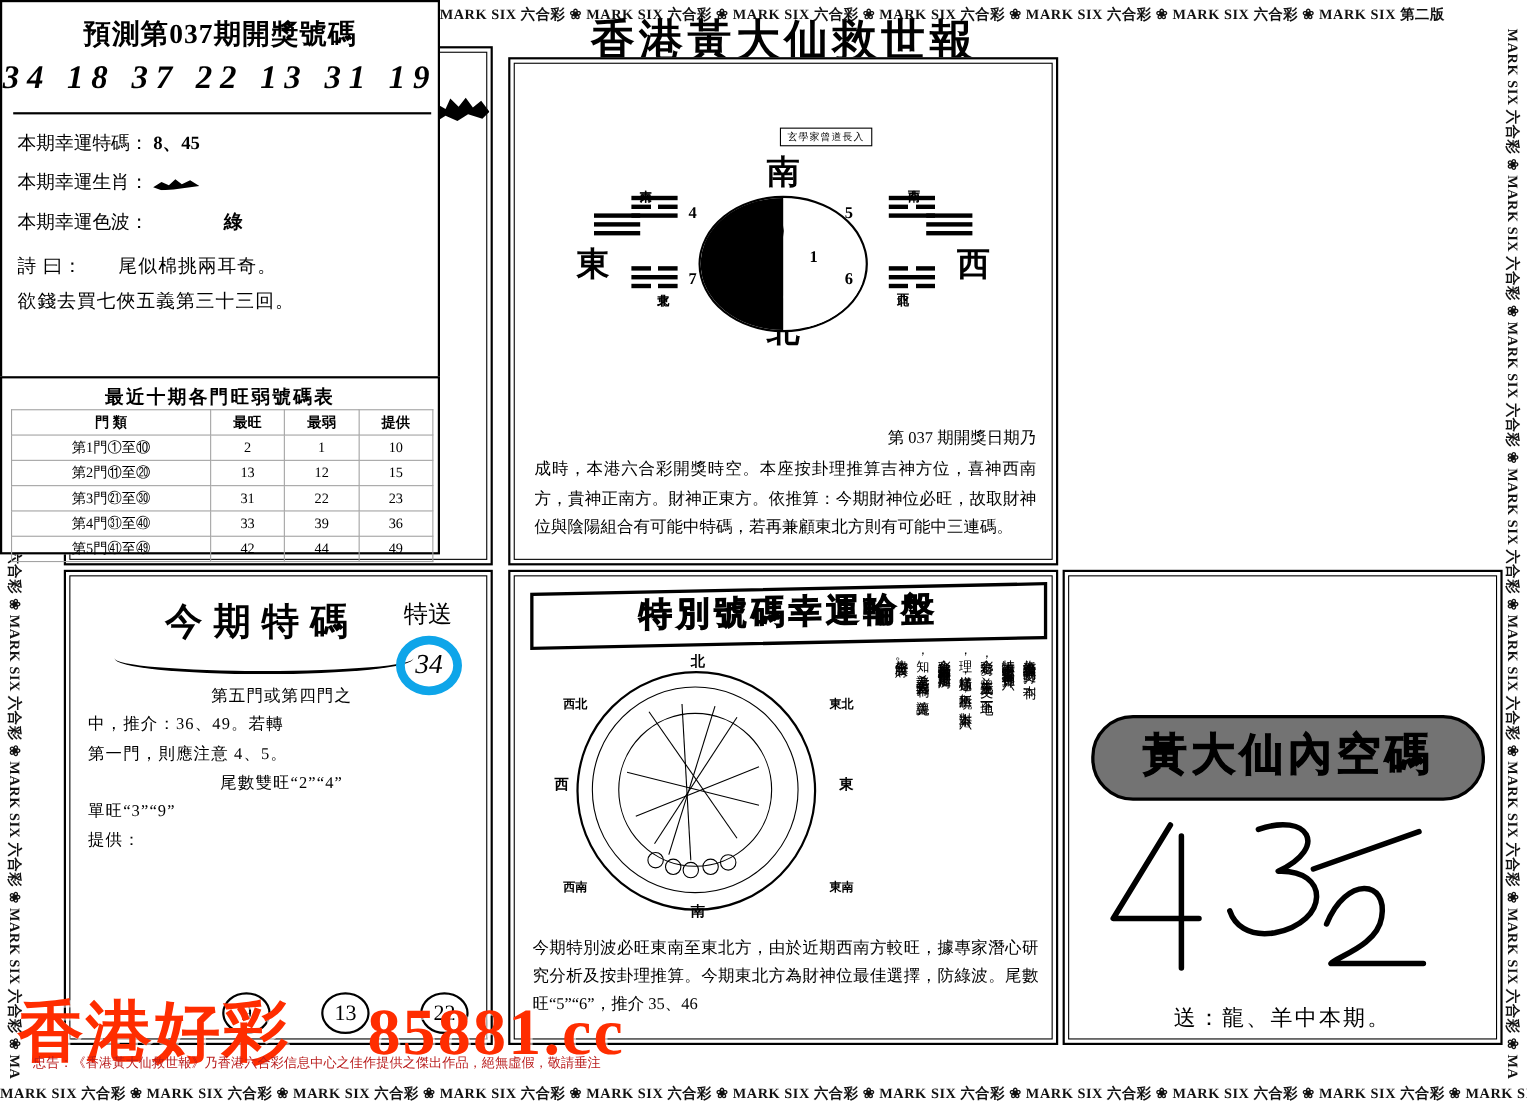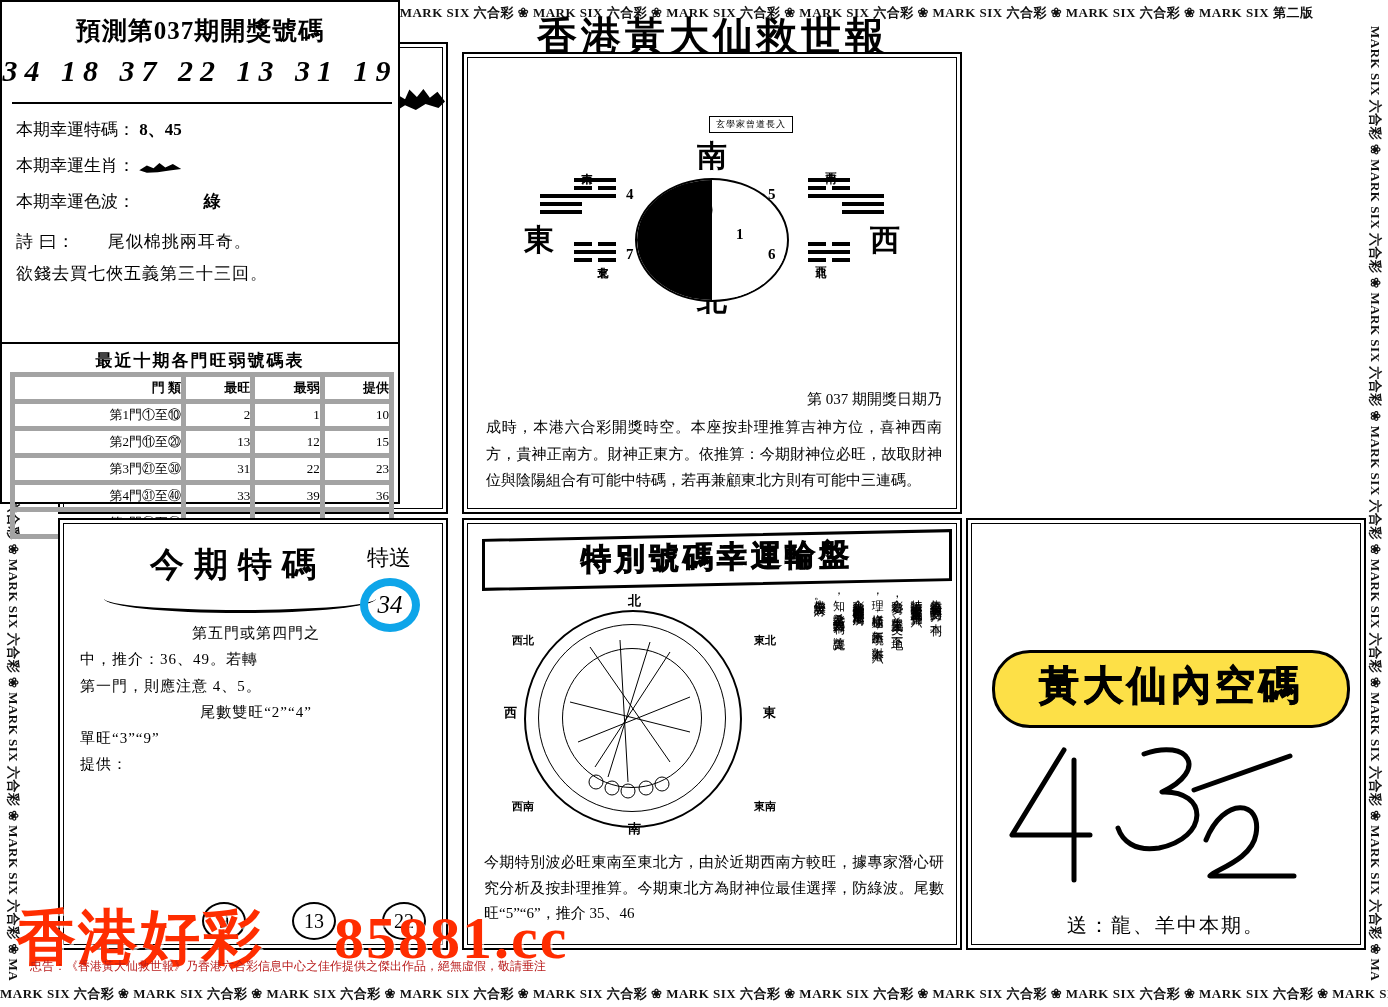--- a/index.html
+++ b/index.html
@@ -157,21 +157,21 @@
   .tbl-title{
     position:absolute;left:0;top:5px;width:100%;text-align:center;
     font-family:"Liberation Serif","DejaVu Serif",serif;
     font-weight:bold;font-size:17px;letter-spacing:2px;
   }
   table.rank{
     position:absolute;left:8px;top:28px;width:384px;border-collapse:collapse;
     font-family:"Liberation Serif","DejaVu Serif",serif;font-size:13px;
   }
   table.rank th,table.rank td{
-    border:5px solid #a3a3a3;text-align:right;padding:2px 0;font-weight:normal;height:18px;
+    border:1px solid #a3a3a3;text-align:center;padding:2px 0;font-weight:normal;height:18px;
   }
   table.rank th{font-weight:bold;font-size:13px;}
 
   
   #panel-tema{left:58px;top:518px;width:390px;height:432px;}
   .tema-title{
     position:absolute;left:28px;top:22px;width:300px;text-align:center;
     font-family:"Liberation Serif","DejaVu Serif",serif;
     font-weight:bold;font-size:34px;letter-spacing:10px;
   }
@@ -236,21 +236,21 @@
   .wheel-bottom{
     position:absolute;left:20px;top:330px;width:460px;
     font-family:"Liberation Serif","DejaVu Serif",serif;
     font-size:15px;line-height:1.7;text-align:justify;
   }
 
   
   #panel-brand{left:966px;top:518px;width:400px;height:432px;}
   .brand-plate{
     position:absolute;left:24px;top:130px;width:352px;height:72px;
-    border:3px solid #000;border-radius:38px;background:#fde047;
+    border:3px solid #000;border-radius:38px;background:#737373;
   }
   .brand-plate span{
     display:block;text-align:center;line-height:66px;
     font-family:"Liberation Serif","DejaVu Serif",serif;
     font-weight:bold;font-size:40px;letter-spacing:4px;
     -webkit-text-stroke:1px #000;
   }
   .scribble{position:absolute;left:26px;top:210px;width:350px;height:160px;}
   .brand-foot{
     position:absolute;left:0;top:392px;width:100%;text-align:center;

